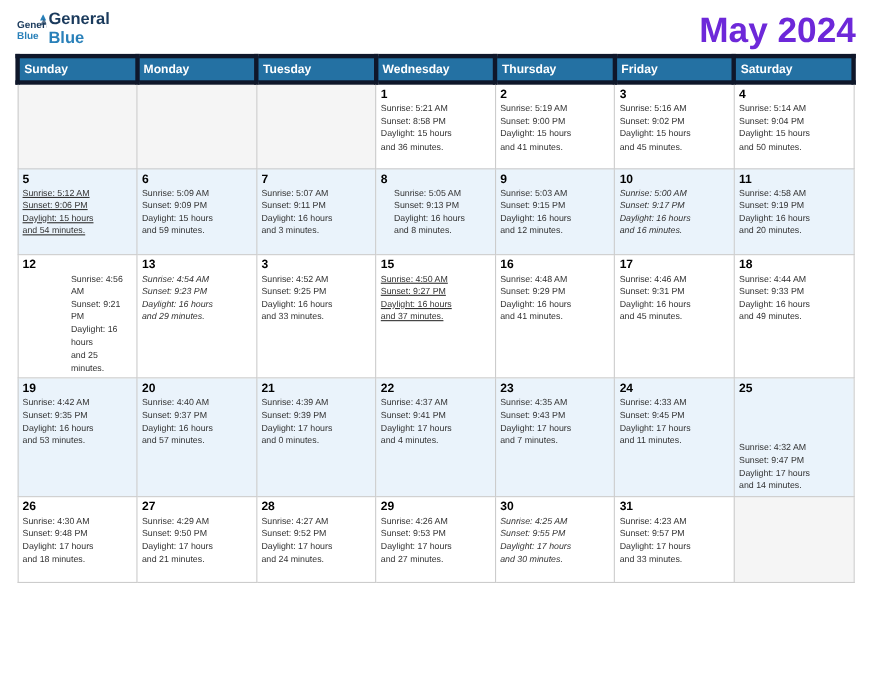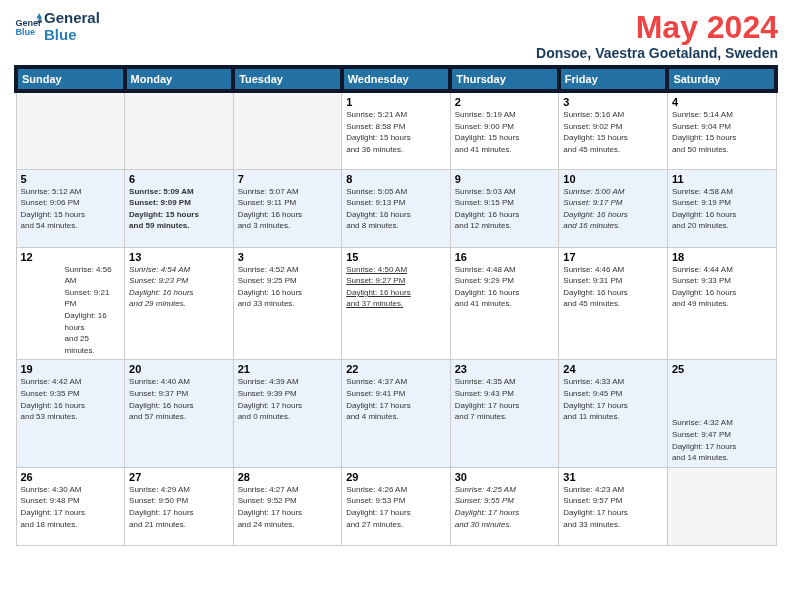--- a/index.html
+++ b/index.html
@@ -30,21 +30,21 @@
       width: 28px;
       height: 28px;
       margin-right: 2px;
     }
     .title-block {
       text-align: right;
     }
     .month-year {
       font-size: 32px;
       font-weight: bold;
-      color: #ef4444;
+      color: #6d28d9;
       line-height: 1.1;
     }
     .location {
       font-size: 14px;
       font-weight: bold;
       color: #1a3a5c;
     }
     .calendar {
       width: 100%;
       border-collapse: collapse;
@@ -100,21 +100,20 @@
         <polygon points="32,8 40,8 36,0" fill="#2980b9"></polygon>
         <polygon points="32,14 42,14 37,6" fill="#1a3a5c" opacity="0.7"></polygon>
       </svg>
       <div>
         <div style="font-size:15px;font-weight:bold;color:#1a3a5c;line-height:1.1;">General</div>
         <div style="font-size:15px;font-weight:bold;color:#2980b9;line-height:1.1;">Blue</div>
       </div>
     </div>
     <div class="title-block">
       <div class="month-year">May 2024</div>
-      <div class="location">Donsoe, Vaestra Goetaland, Sweden</div>
     </div>
   </div>
 
   <table class="calendar">
     <thead>
       <tr>
       <th>Sunday</th>
           <th>Monday</th>
           <th>Tuesday</th>
           <th>Wednesday</th>
@@ -153,42 +152,42 @@
             <span class="day-num">4</span>
             <div class="day-info" style="white-space: pre-line;">Sunrise: 5:14 AM
 Sunset: 9:04 PM
 Daylight: 15 hours
 and 50 minutes.</div>
           </td>
         </tr>
         <tr class="alt-row">
           <td>
             <span class="day-num">5</span>
-            <div class="day-info" style="white-space: pre-line;">Sunrise: 5:12 AM
+            <div class="day-info" style="white-space: pre-line; text-decoration: underline;">Sunrise: 5:12 AM
 Sunset: 9:06 PM
 Daylight: 15 hours
 and 54 minutes.</div>
           </td>
           <td>
             <span class="day-num">6</span>
-            <div class="day-info" style="white-space: pre-line; font-weight: bold;">Sunrise: 5:09 AM
+            <div class="day-info" style="white-space: pre-line;">Sunrise: 5:09 AM
 Sunset: 9:09 PM
 Daylight: 15 hours
 and 59 minutes.</div>
           </td>
           <td>
             <span class="day-num">7</span>
             <div class="day-info" style="white-space: pre-line;">Sunrise: 5:07 AM
 Sunset: 9:11 PM
 Daylight: 16 hours
 and 3 minutes.</div>
           </td>
           <td>
             <span class="day-num">8</span>
-            <div class="day-info" style="white-space: pre-line;">Sunrise: 5:05 AM
+            <div class="day-info" style="white-space: pre-line; margin-left: 12px;">Sunrise: 5:05 AM
 Sunset: 9:13 PM
 Daylight: 16 hours
 and 8 minutes.</div>
           </td>
           <td>
             <span class="day-num">9</span>
             <div class="day-info" style="white-space: pre-line;">Sunrise: 5:03 AM
 Sunset: 9:15 PM
 Daylight: 16 hours
 and 12 minutes.</div>

